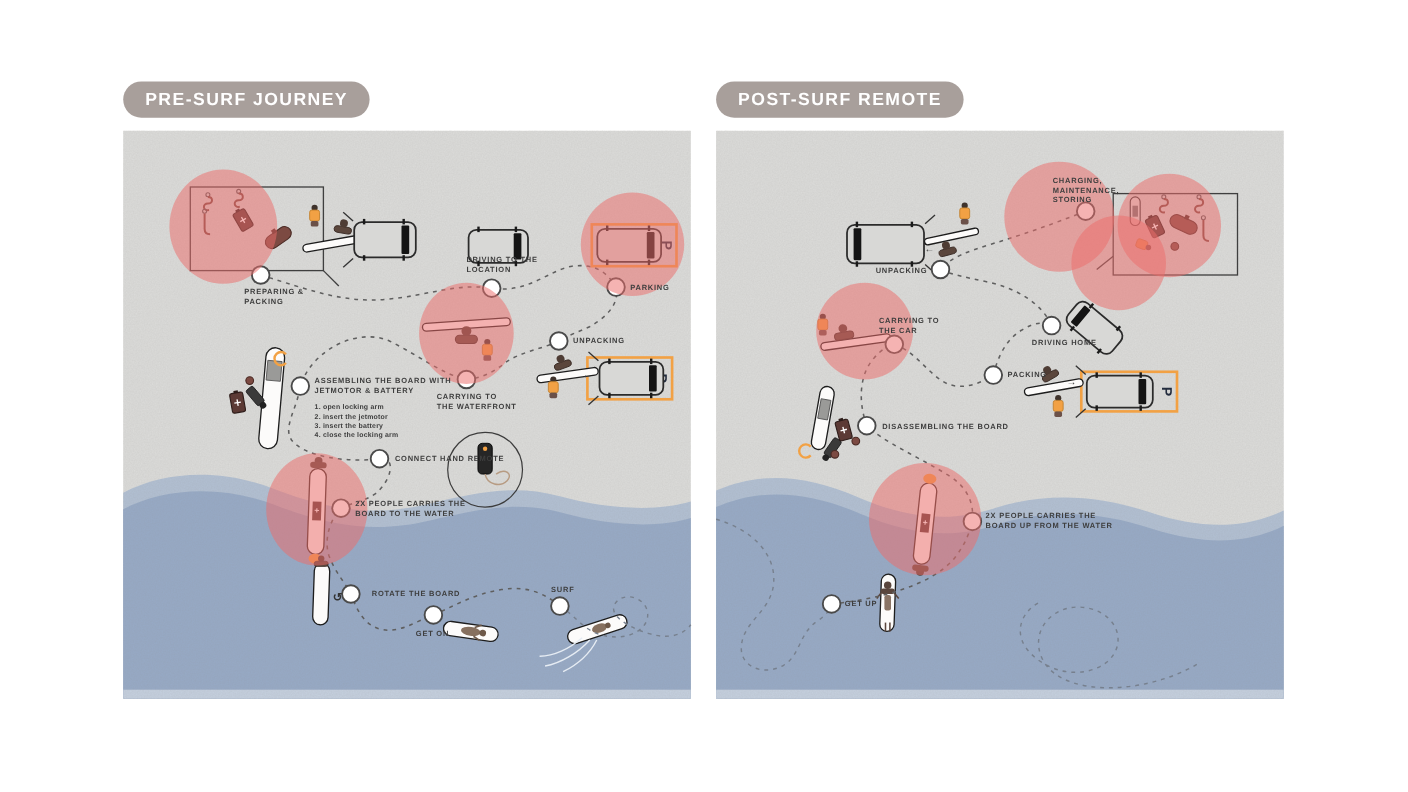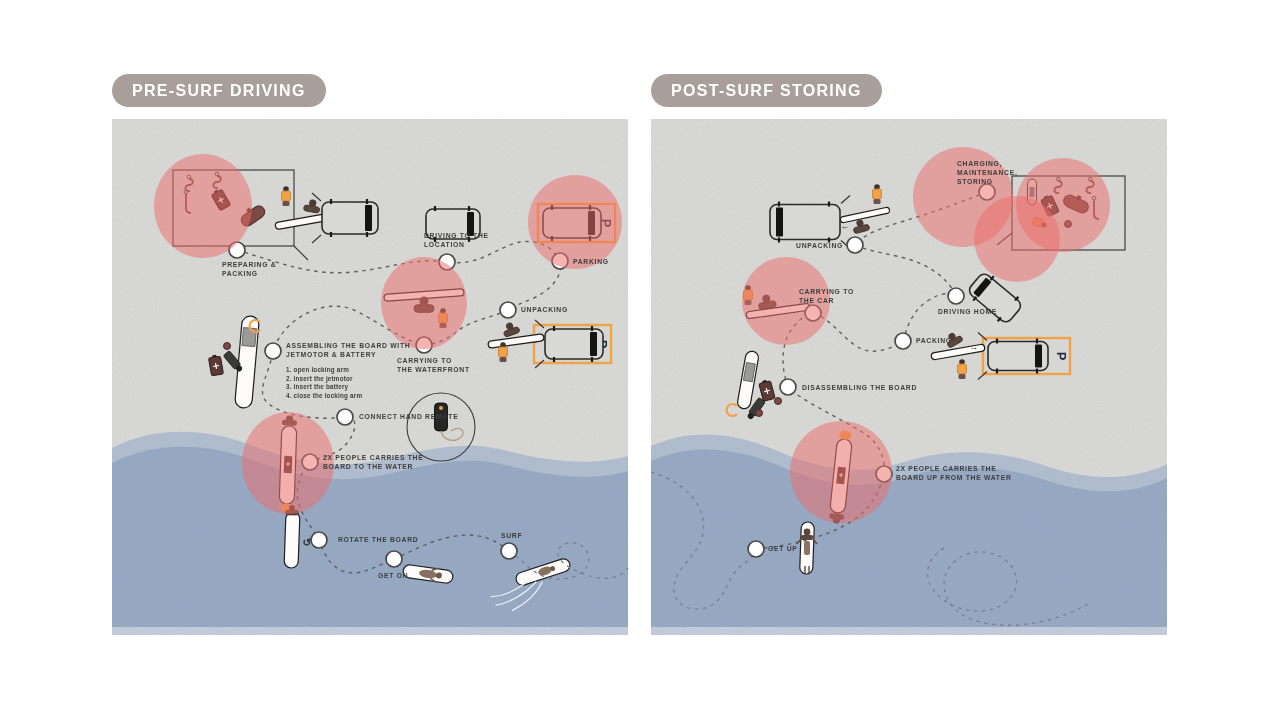--- a/index.html
+++ b/index.html
@@ -10,22 +10,22 @@
         font-size:16px;letter-spacing:1.3px;white-space:nowrap;}
   #pill-pre{left:112px;top:74px;}
   #pill-post{left:651px;top:74px;}
   svg{position:absolute;left:0;top:0;}
   svg text{font-family:"Liberation Sans",sans-serif;}
 </style>
 </head>
 <body>
 <div class="stage">
 
-<div class="pill" id="pill-pre">PRE-SURF DRIVING</div>
-<div class="pill" id="pill-post">POST-SURF STORING</div>
+<div class="pill" id="pill-pre">PRE-SURF JOURNEY</div>
+<div class="pill" id="pill-post">POST-SURF REMOTE</div>
 
 <svg id="scene" width="1280" height="720" viewBox="0 0 1280 720">
   <defs>
     <filter id="grain" x="0%" y="0%" width="100%" height="100%">
       <feTurbulence type="fractalNoise" baseFrequency="0.8" numOctaves="2" stitchTiles="stitch"></feTurbulence>
       <feColorMatrix type="matrix" values="0 0 0 0 0.25  0 0 0 0 0.24  0 0 0 0 0.23  0 0 0 0.28 0"></feColorMatrix>
     </filter>
   </defs>
 <g>
         <rect x="112" y="119" width="516" height="516" fill="#dcdcda"></rect>

